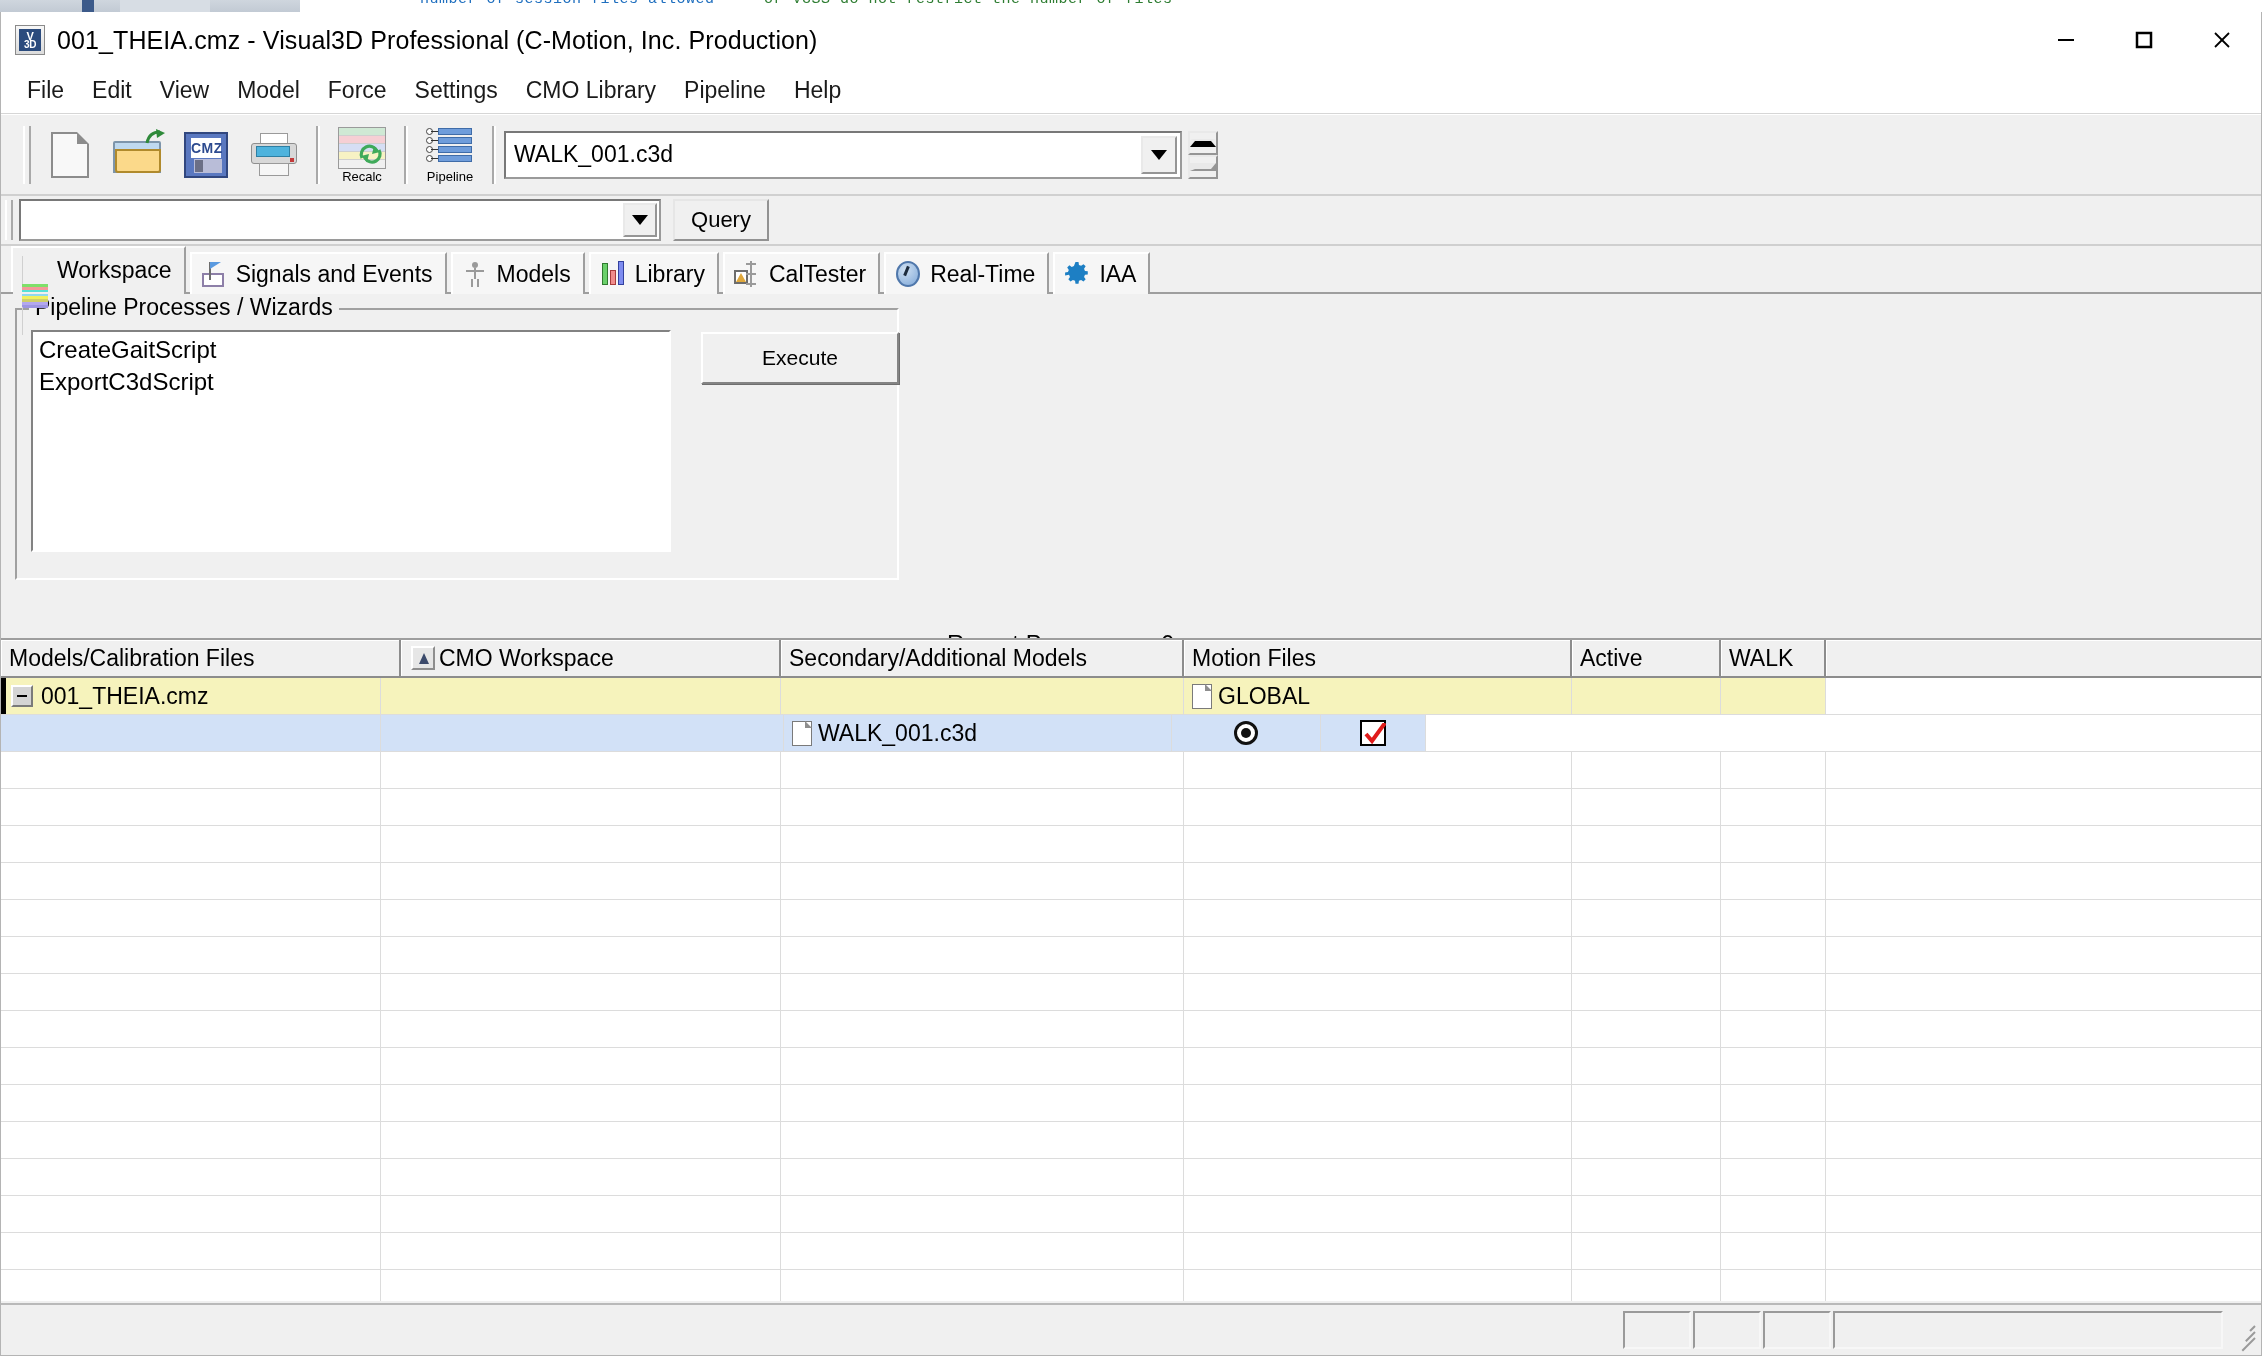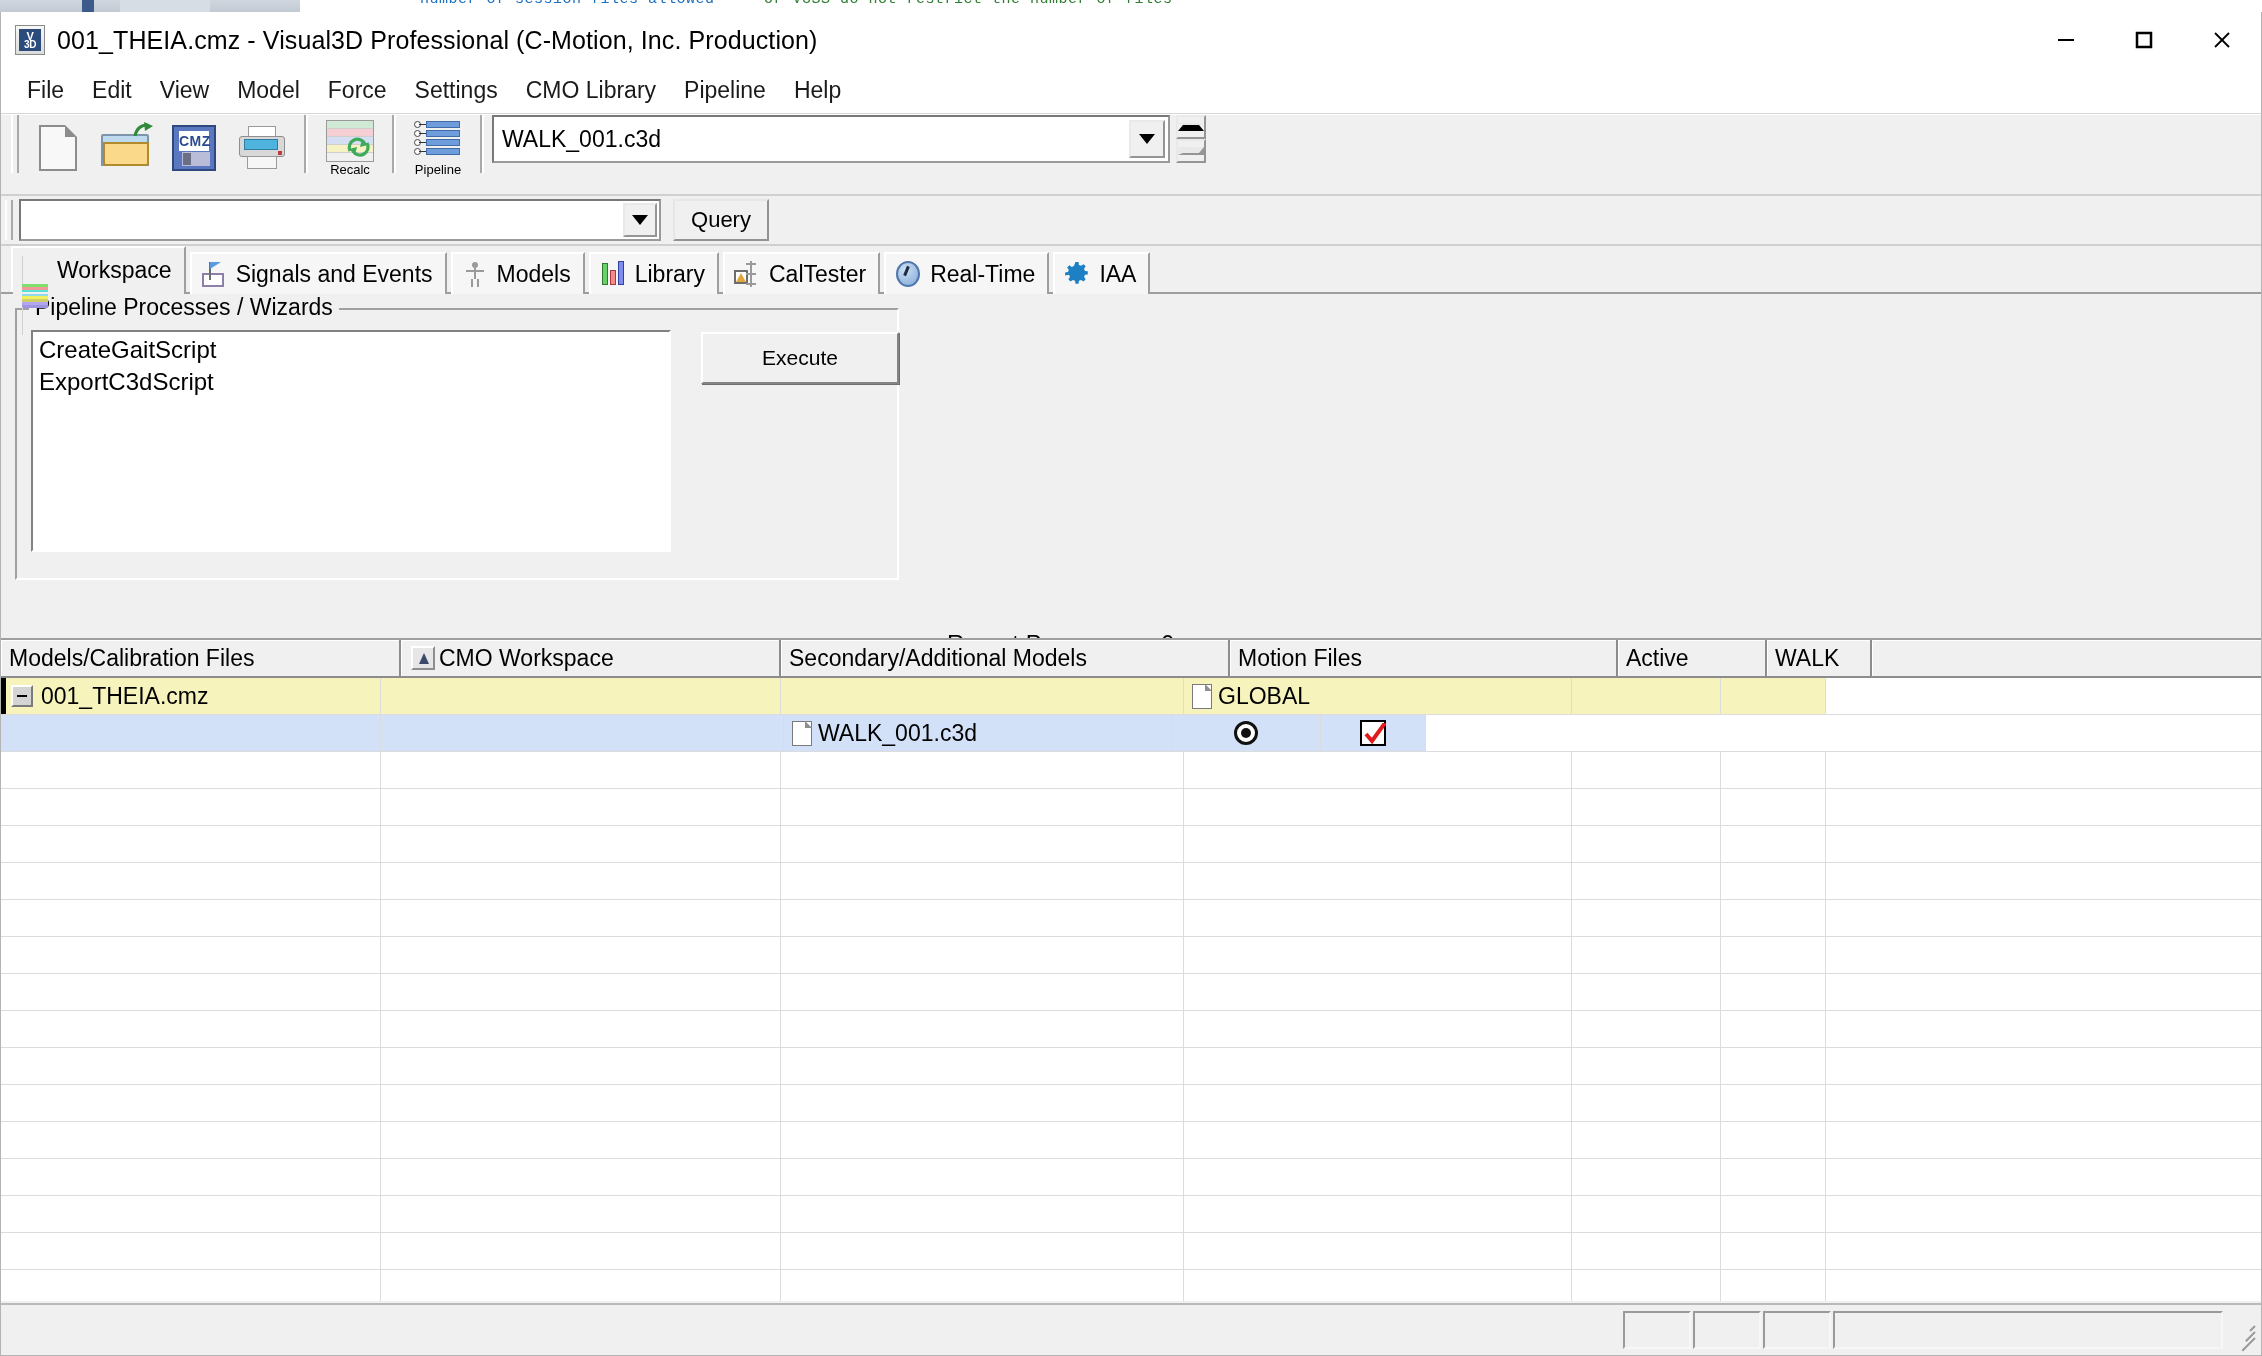--- a/index.html
+++ b/index.html
@@ -93,24 +93,24 @@
   }
   .menu-item {
     font-size: 23px; color: #1a1a1a;
     padding: 2px 14px; white-space: nowrap; cursor: default;
   }
 
   
   .toolbar {
     height: 82px;
     background: #f0f0f0;
-    display: flex; 
+    display: flex; align-items: center;
     border-top: 1px solid #ffffff;
     border-bottom: 2px solid #d0d0d0;
-    padding-left: 4px;
+    padding-left: 16px;
   }
   .tb-grip {
     width: 8px; height: 58px; margin: 0 5px 0 6px;
     border-left: 2px solid #ffffff;
     border-right: 2px solid #a9a9a9;
     flex: 0 0 auto;
   }
   .tb-sep {
     width: 2px; height: 58px; margin: 0 8px;
     border-left: 2px solid #a9a9a9;
@@ -618,21 +618,21 @@
     </div>
 
     <div class="gridwrap">
 
       <div class="ghead">
         <div class="hc" style="width:400px">Models/Calibration Files</div>
         <div class="hc" style="width:380px">
           <span class="sort-ico"></span>
           <span>CMO Workspace</span>
         </div>
-        <div class="hc" style="width:449px">Secondary/Additional Models</div>
+        <div class="hc" style="width:403px">Secondary/Additional Models</div>
         <div class="hc" style="width:388px">Motion Files</div>
         <div class="hc" style="width:149px">Active</div>
         <div class="hc" style="width:105px">WALK</div>
         <div class="hc last"></div>
       </div>
 
       <div class="grow r-yellow">
         <div class="gcell" style="width:380px">
           <span class="rowbar" style="height:37px;width:5px;margin-left:-8px;margin-right:3px;"></span>
           <span class="expander"></span>

